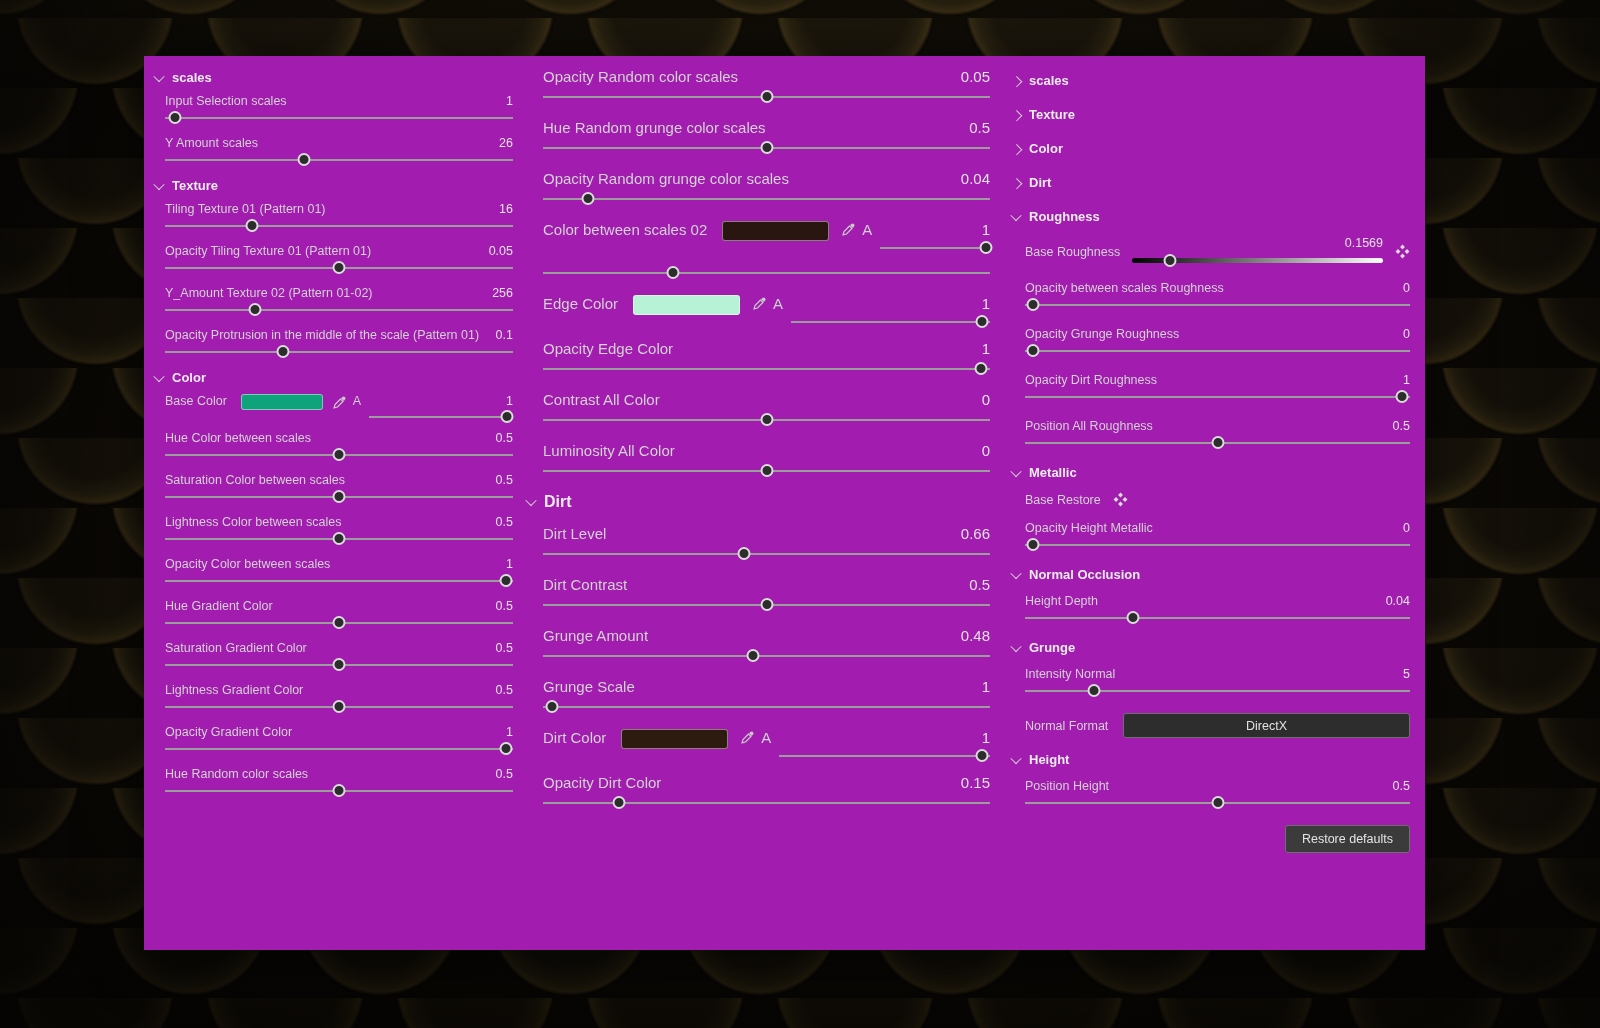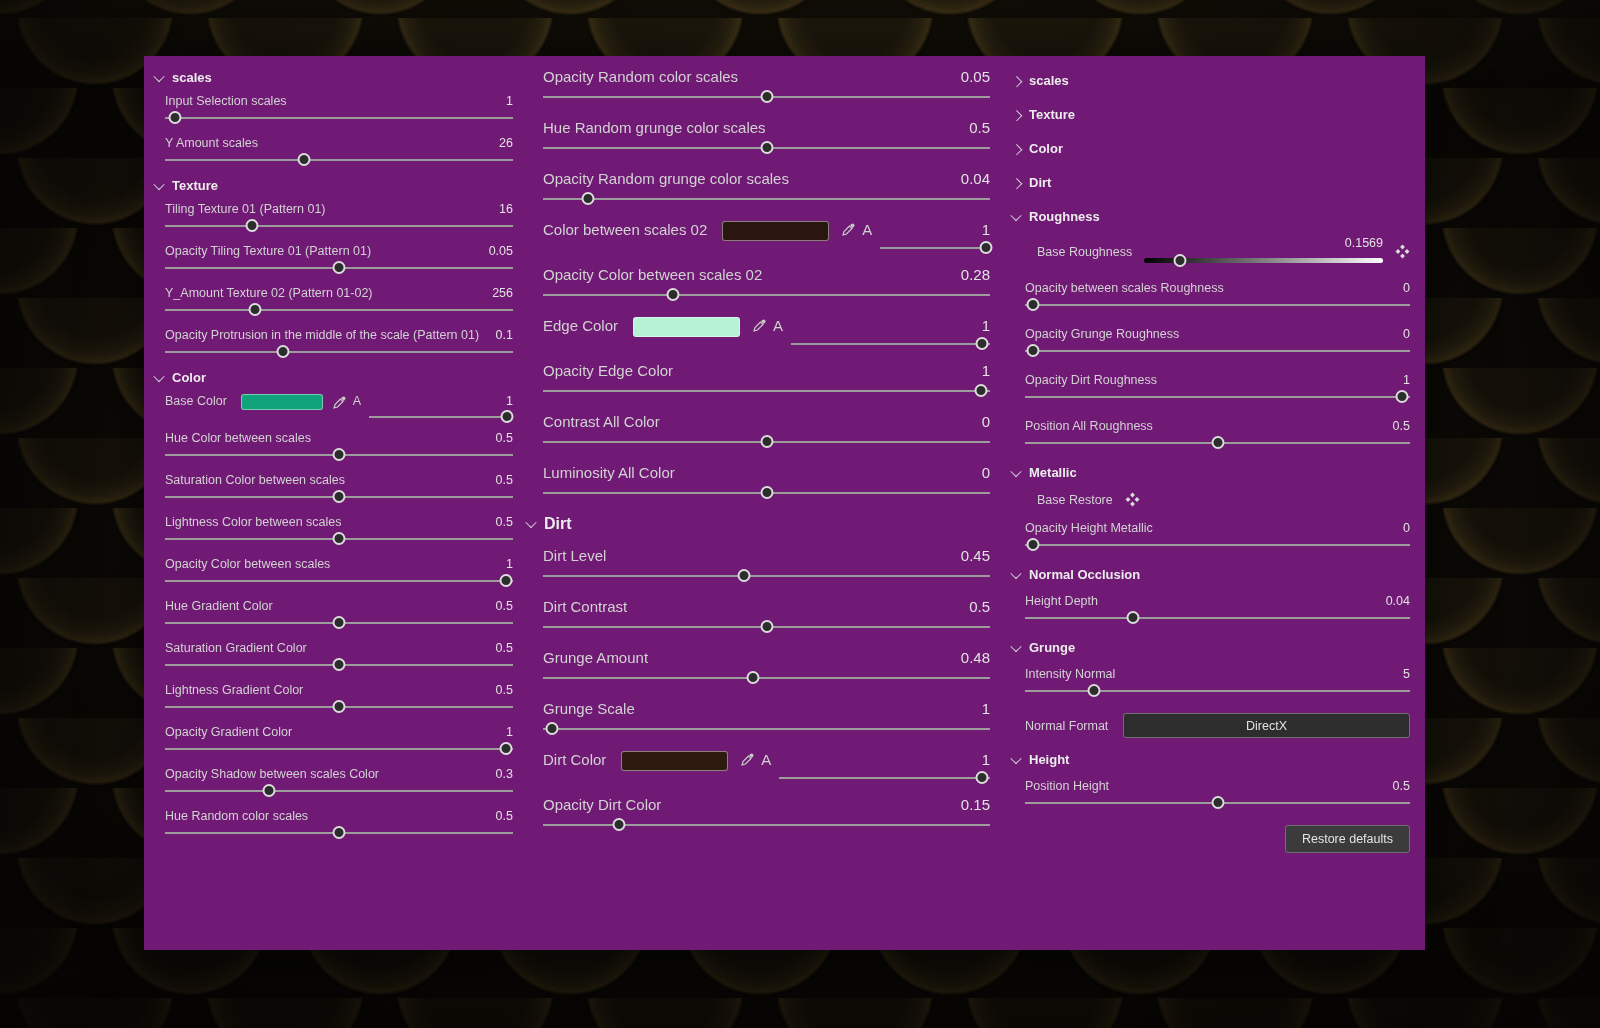--- a/index.html
+++ b/index.html
@@ -12,21 +12,21 @@
       radial-gradient(circle 95px at 50% -12px, #1e180d 55%, #2f2713 72%, #443618 80%, #090705 84%, rgba(9,7,5,0) 86%);
     background-size:190px 140px;
     background-position:0 18px,95px 88px;}
   .vignette{position:absolute;inset:0;
     background:
       linear-gradient(to right, rgba(4,3,2,0.55) 0%, rgba(4,3,2,0) 12%, rgba(4,3,2,0) 86%, rgba(4,3,2,0.45) 100%),
       linear-gradient(to bottom, rgba(60,50,22,0.10) 0%, rgba(4,3,2,0) 9%, rgba(4,3,2,0) 82%, rgba(4,3,2,0.55) 100%),
       radial-gradient(ellipse 980px 640px at 50% 48%, rgba(0,0,0,0) 55%, rgba(0,0,0,0.45) 100%);}
 
   
-  .panel{position:absolute;left:144px;top:56px;width:1281px;height:894px;background:#701a75;
+  .panel{position:absolute;left:144px;top:56px;width:1281px;height:894px;background:#a21caf;
     box-shadow:0 12px 50px rgba(0,0,0,0.65);overflow:hidden;}
   .col{position:absolute;top:0;bottom:0;}
   .col-left{left:11px;width:358px;padding-top:6px;font-size:12.5px;}
   .col-mid{left:383px;width:463px;padding-top:12px;font-size:15px;}
   .col-right{left:868px;width:398px;padding-top:17px;font-size:12.5px;}
 
   .label{color:#d2d2d2;}
   .value{color:#e2e2e2;white-space:nowrap;}
 
   .section-head{display:flex;align-items:center;gap:9px;font-weight:bold;color:#ececec;cursor:pointer;}
@@ -65,21 +65,21 @@
   .eyedrop{flex:none;margin:1px 6px 0 0;cursor:pointer;line-height:0;}
   .alpha{flex:none;color:#cfcfcf;margin-right:8px;}
   .cright{flex:1;min-width:0;}
   .cright .value{display:block;text-align:right;}
   .col-left .cright .slider{margin-top:2px;}
   .col-mid .cright .slider{margin-top:3px;}
   .col-left .color-item{margin-bottom:8px;}
   .col-mid .color-item{margin-top:10px;margin-bottom:12px;}
 
   
-  .gradient-item{display:flex;align-items:center;gap:12px;margin-bottom:14px;margin-left:12px;}
+  .gradient-item{display:flex;align-items:center;gap:12px;margin-bottom:14px;}
   .gradient-item > .label{flex:none;}
   .gblock{flex:1;min-width:0;}
   .gvalue{text-align:right;color:#e2e2e2;margin-bottom:4px;}
   .gslider{position:relative;height:13px;cursor:pointer;}
   .gtrack{position:absolute;left:0;right:0;top:4px;height:5px;border-radius:2.5px;background:linear-gradient(to right,#000,#fff);}
   .gicon{flex:none;line-height:0;cursor:pointer;}
 
   
   .dd-item{display:flex;align-items:center;margin-bottom:14px;}
   .dropdown{margin-left:auto;width:285px;height:23px;border:1px solid #6f6f6f;border-radius:3px;
@@ -268,30 +268,20 @@
               <span class="label">Opacity Gradient Color</span>
               <span class="value">1</span>
             </div>
             <div class="slider">
               <div class="track"></div>
               <div class="handle" style="left: 98%;"></div>
             </div>
           </div>
           <div class="item slider-item">
             <div class="head">
-              <span class="label">Opacity Shadow between scales Color</span>
-              <span class="value">0.3</span>
-            </div>
-            <div class="slider">
-              <div class="track"></div>
-              <div class="handle" style="left: 30%;"></div>
-            </div>
-          </div>
-          <div class="item slider-item">
-            <div class="head">
               <span class="label">Hue Random color scales</span>
               <span class="value">0.5</span>
             </div>
             <div class="slider">
               <div class="track"></div>
               <div class="handle" style="left: 50%;"></div>
             </div>
           </div>
         </div>
       </div>
@@ -339,24 +329,20 @@
               <div class="cright">
                 <div class="value">1</div>
                 <div class="slider">
                   <div class="track"></div>
                   <div class="handle" style="left: 96%;"></div>
                 </div>
               </div>
             </div>
           </div>
           <div class="item slider-item">
-            <div class="head">
-              <span class="label">Opacity Color between scales 02</span>
-              <span class="value">0.28</span>
-            </div>
             <div class="slider">
               <div class="track"></div>
               <div class="handle" style="left: 29%;"></div>
             </div>
           </div>
           <div class="item color-item">
             <div class="crow">
               <span class="label">Edge Color</span>
               <span class="swatch" style="background: rgb(183, 242, 215);"></span>
               <span class="eyedrop"><svg width="15" height="15" viewBox="0 0 16 16">
@@ -405,21 +391,21 @@
           </div>
         </div>
         <div class="section-head">
           <span class="chev chev-down"></span>
           <span class="stitle">Dirt</span>
         </div>
         <div class="items">
           <div class="item slider-item">
             <div class="head">
               <span class="label">Dirt Level</span>
-              <span class="value">0.45</span>
+              <span class="value">0.66</span>
             </div>
             <div class="slider">
               <div class="track"></div>
               <div class="handle" style="left: 45%;"></div>
             </div>
           </div>
           <div class="item slider-item">
             <div class="head">
               <span class="label">Dirt Contrast</span>
               <span class="value">0.5</span>

